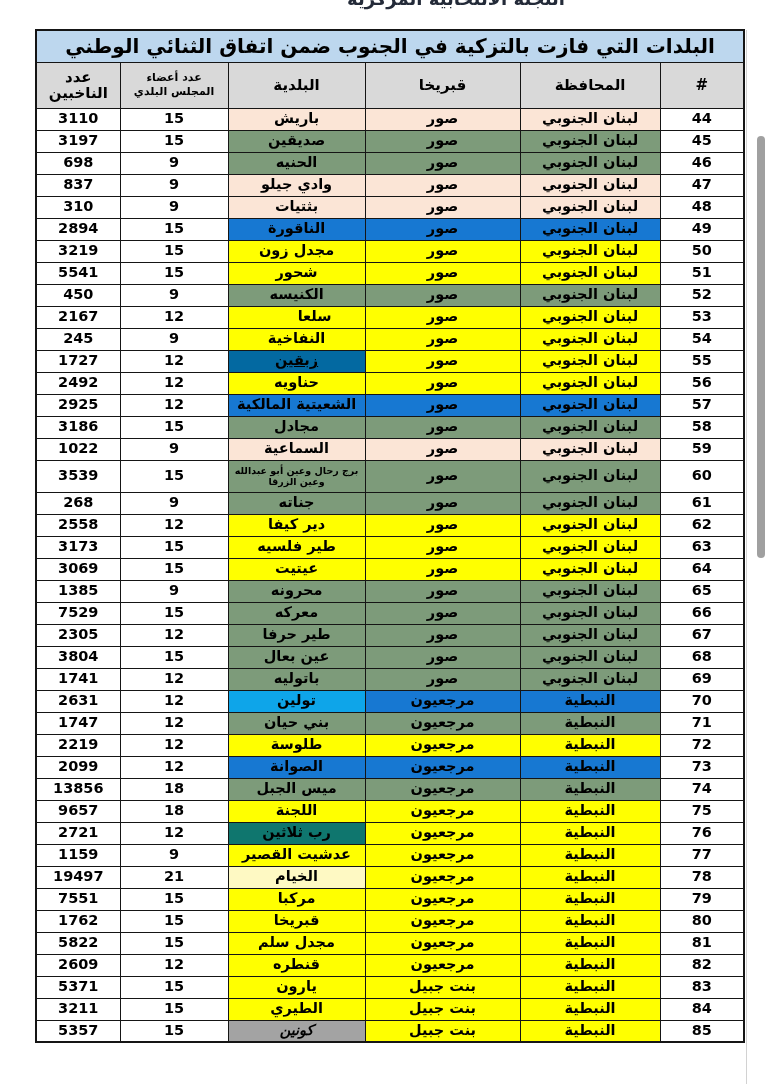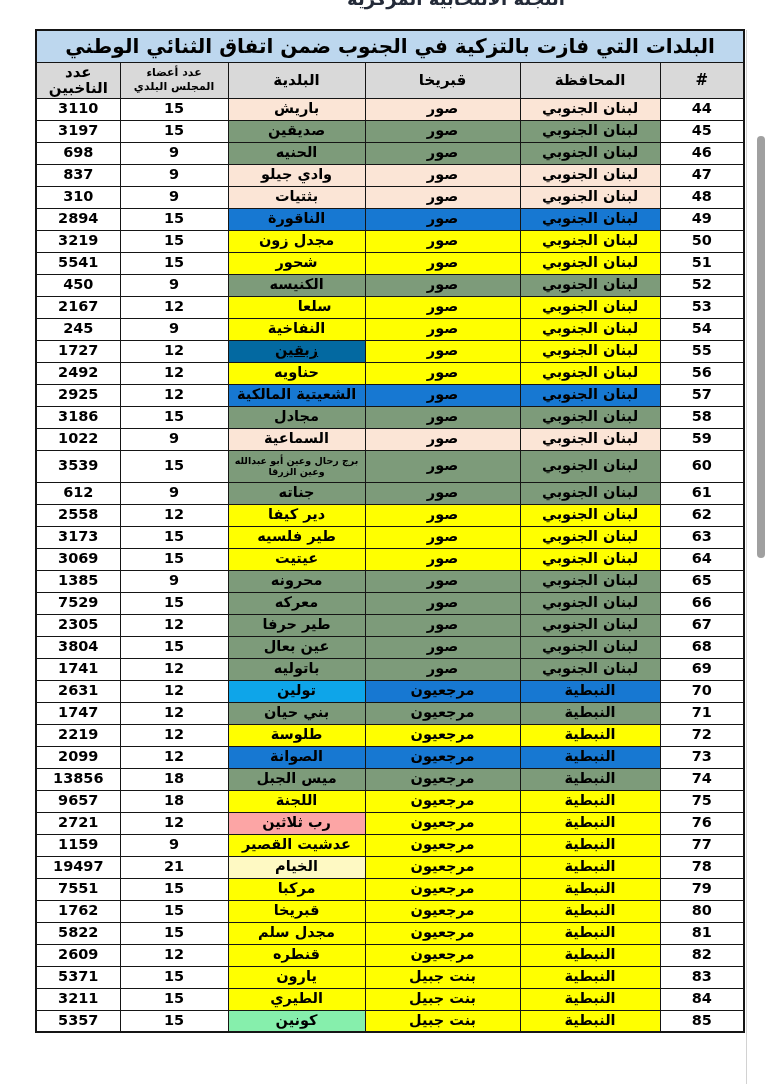--- a/index.html
+++ b/index.html
@@ -48,21 +48,21 @@
   .col-voters  { width: 84px; }
 
   tr.title-row td {
     background: var(--title-bg);
     height: 32px;
     font-size: 20px;
     line-height: 1.1;
   }
   tr.header-row th {
     background: var(--header-bg);
-    height: 36px;
+    height: 46px;
     font-size: 15px;
     line-height: 1.1;
   }
   tr.header-row th.small-header {
     font-size: 11px;
     line-height: 1.25;
     padding: 0 6px;
   }
   tbody.rows td {
     height: 22px;
@@ -257,21 +257,21 @@
         <td class="small-text" style="background: rgb(125, 155, 122);">برج رحال وعين أبو عبدالله وعين الزرقا</td>
         <td>15</td>
         <td>3539</td>
       </tr>
       <tr>
         <td>61</td>
         <td style="background: rgb(125, 155, 122);">لبنان الجنوبي</td>
         <td style="background: rgb(125, 155, 122);">صور</td>
         <td style="background: rgb(125, 155, 122);">جناته</td>
         <td>9</td>
-        <td>612</td>
+        <td>268</td>
       </tr>
       <tr>
         <td>62</td>
         <td style="background: rgb(255, 255, 0);">لبنان الجنوبي</td>
         <td style="background: rgb(255, 255, 0);">صور</td>
         <td style="background: rgb(255, 255, 0);">دير كيفا</td>
         <td>12</td>
         <td>2558</td>
       </tr>
       <tr>
@@ -375,21 +375,21 @@
         <td style="background: rgb(255, 255, 0);">النبطية</td>
         <td style="background: rgb(255, 255, 0);">مرجعيون</td>
         <td style="background: rgb(255, 255, 0);">اللجنة</td>
         <td>18</td>
         <td>9657</td>
       </tr>
       <tr>
         <td>76</td>
         <td style="background: rgb(255, 255, 0);">النبطية</td>
         <td style="background: rgb(255, 255, 0);">مرجعيون</td>
-        <td style="background: #fca5a5;">رب ثلاثين</td>
+        <td style="background: #0f766e;">رب ثلاثين</td>
         <td>12</td>
         <td>2721</td>
       </tr>
       <tr>
         <td>77</td>
         <td style="background: rgb(255, 255, 0);">النبطية</td>
         <td style="background: rgb(255, 255, 0);">مرجعيون</td>
         <td style="background: rgb(255, 255, 0);">عدشيت القصير</td>
         <td>9</td>
         <td>1159</td>
@@ -447,21 +447,21 @@
         <td style="background: rgb(255, 255, 0);">النبطية</td>
         <td style="background: rgb(255, 255, 0);">بنت جبيل</td>
         <td style="background: rgb(255, 255, 0);">الطيري</td>
         <td>15</td>
         <td>3211</td>
       </tr>
       <tr>
         <td>85</td>
         <td style="background: rgb(255, 255, 0);">النبطية</td>
         <td style="background: rgb(255, 255, 0);">بنت جبيل</td>
-        <td style="background: #86efac;">كونين</td>
+        <td style="background: #a3a3a3; font-style: italic;">كونين</td>
         <td>15</td>
         <td>5357</td>
       </tr>
     </tbody>
 </table>
 
 <div class="scroll-track"></div>
 <div class="scroll-thumb"></div>
 
 </body></html>

